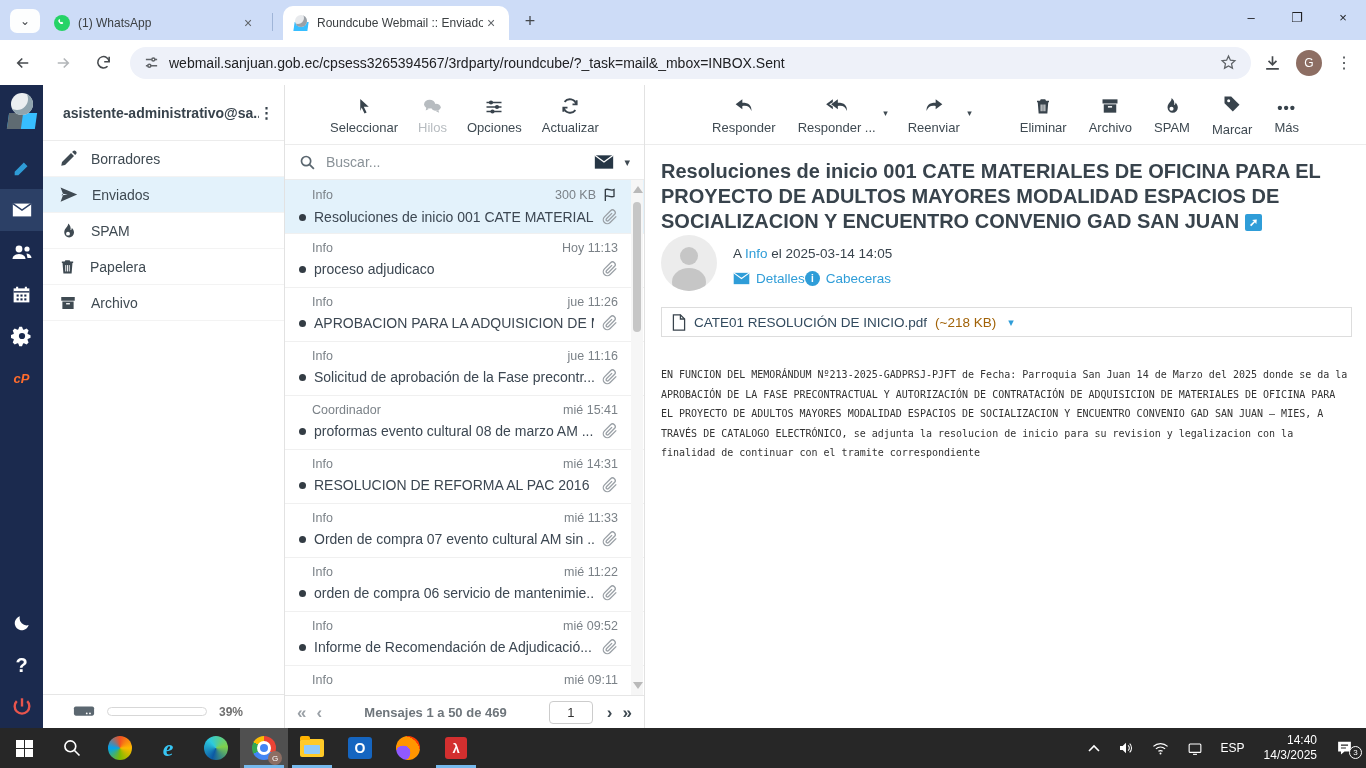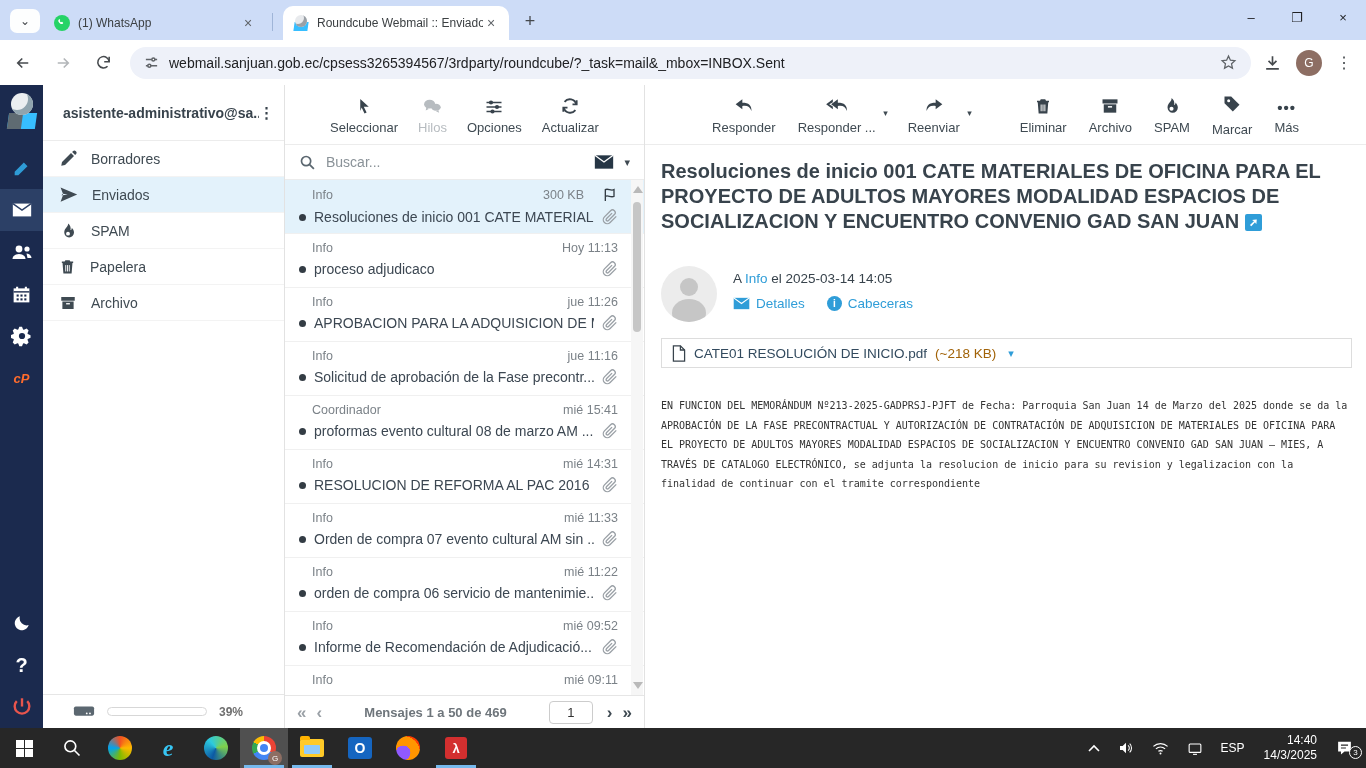--- a/index.html
+++ b/index.html
@@ -82,21 +82,21 @@
   .searchrow input { flex:1; border:none; outline:none; font-size:14px; color:#333; }
   .searchrow input::placeholder { color:#8a9298; }
   .search-ico { color:#5b6770; display:flex; }
   .srch-env { color:#263645; display:flex; }
   .srch-caret { color:#3f4a52; font-size:11px; }
 
   .rows { position:absolute; top:95px; bottom:33px; left:0; right:0; overflow:hidden; }
   .msg-row { height:54px; padding:7px 26px 0 14px; border-bottom:1px solid #f0f0f0; position:relative; }
   .msg-row.selected { background:#e3f2fb; }
   .row-l1 { display:flex; align-items:center; font-size:12.5px; color:#7b8288; padding-left:13px; }
-  .row-l1 .r-meta { margin-left:auto; display:flex; align-items:center; gap:18px; }
+  .row-l1 .r-meta { margin-left:auto; display:flex; align-items:center; gap:6px; }
   .row-l2 { display:flex; align-items:center; margin-top:6px; gap:8px; }
   .row-dot { width:7px; height:7px; border-radius:50%; background:#333c44; flex:0 0 7px; }
   .row-subj { font-size:14px; color:#3c4752; white-space:nowrap; overflow:hidden; flex:1; }
   .clip { color:#9aa0a6; flex:0 0 auto; display:flex; }
   .flagico { color:#333c44; display:flex; }
 
   .vscroll { position:absolute; top:95px; bottom:33px; right:1px; width:12px; background:#f6f6f6; }
   .vscroll .thumb { position:absolute; top:22px; left:2px; width:8px; height:130px; background:#c6c6c6; border-radius:5px; }
   .vscroll .arr { position:absolute; left:2px; width:0; height:0; border-left:5px solid transparent; border-right:5px solid transparent; }
   .vscroll .arr.up { top:6px; border-bottom:7px solid #b9b9b9; }
@@ -108,27 +108,27 @@
   .pg-label { flex:1; text-align:center; font-size:13px; font-weight:bold; color:#6e757b; }
   .pg-input { width:44px; height:23px; border:1px solid #ccc; border-radius:4px; text-align:center; font-size:13px; color:#333; margin-right:4px; }
 
   
   .readcol { flex:1; position:relative; background:#fff; }
   .read-toolbar { gap:22px; }
   .tb-gap { width:16px; }
   .read-body { padding:14px 14px 0 16px; }
   .subject { font-size:20px; line-height:25px; font-weight:bold; color:#38434c; max-width:660px; }
   .extlink { display:inline-block; width:17px; height:17px; background:#2f9dd8; border-radius:2px; color:#fff; font-size:11px; text-align:center; line-height:17px; vertical-align:2px; margin-left:6px; }
-  .senderblock { display:flex; margin-top:32px; gap:16px; align-items:flex-start; }
+  .senderblock { display:flex; margin-top:1px; gap:16px; align-items:center; }
   .avatar { width:56px; height:56px; border-radius:50%; background:#ececec; position:relative; overflow:hidden; flex:0 0 56px; }
   .avatar .head { position:absolute; left:19px; top:12px; width:18px; height:18px; border-radius:50%; background:#c6c6c6; }
   .avatar .bodyp { position:absolute; left:11px; top:33px; width:34px; height:28px; border-radius:50%; background:#c6c6c6; }
   .fromline { font-size:13.5px; color:#38434c; margin-top:5px; }
   .fromline a { color:#2f9dd8; text-decoration:none; }
-  .metaline { display:flex; gap:22px; margin-top:10px; }
+  .metaline { display:flex; margin-top:10px; }
   .metaline .mlink { display:flex; align-items:center; gap:6px; font-size:13.5px; color:#2f9dd8; }
   .info-badge { width:15px; height:15px; border-radius:50%; background:#2f9dd8; color:#fff; font-size:10px; font-weight:bold; display:flex; align-items:center; justify-content:center; font-style:normal; }
   .attachbox { margin-top:16px; border:1px solid #ddd; height:30px; display:flex; align-items:center; padding:0 10px; gap:8px; max-width:693px; }
   .att-ico { color:#38434c; display:flex; }
   .att-name { font-size:13.5px; color:#324a5e; }
   .att-size { font-size:13.5px; color:#a16207; }
   .att-caret { color:#2f9dd8; font-size:11px; margin-left:4px; }
   .mailtext { margin-top:28px; font-family:"DejaVu Sans Mono", monospace; font-size:10px; line-height:19.5px; color:#333; white-space:pre-wrap; max-width:690px; }
 
   

